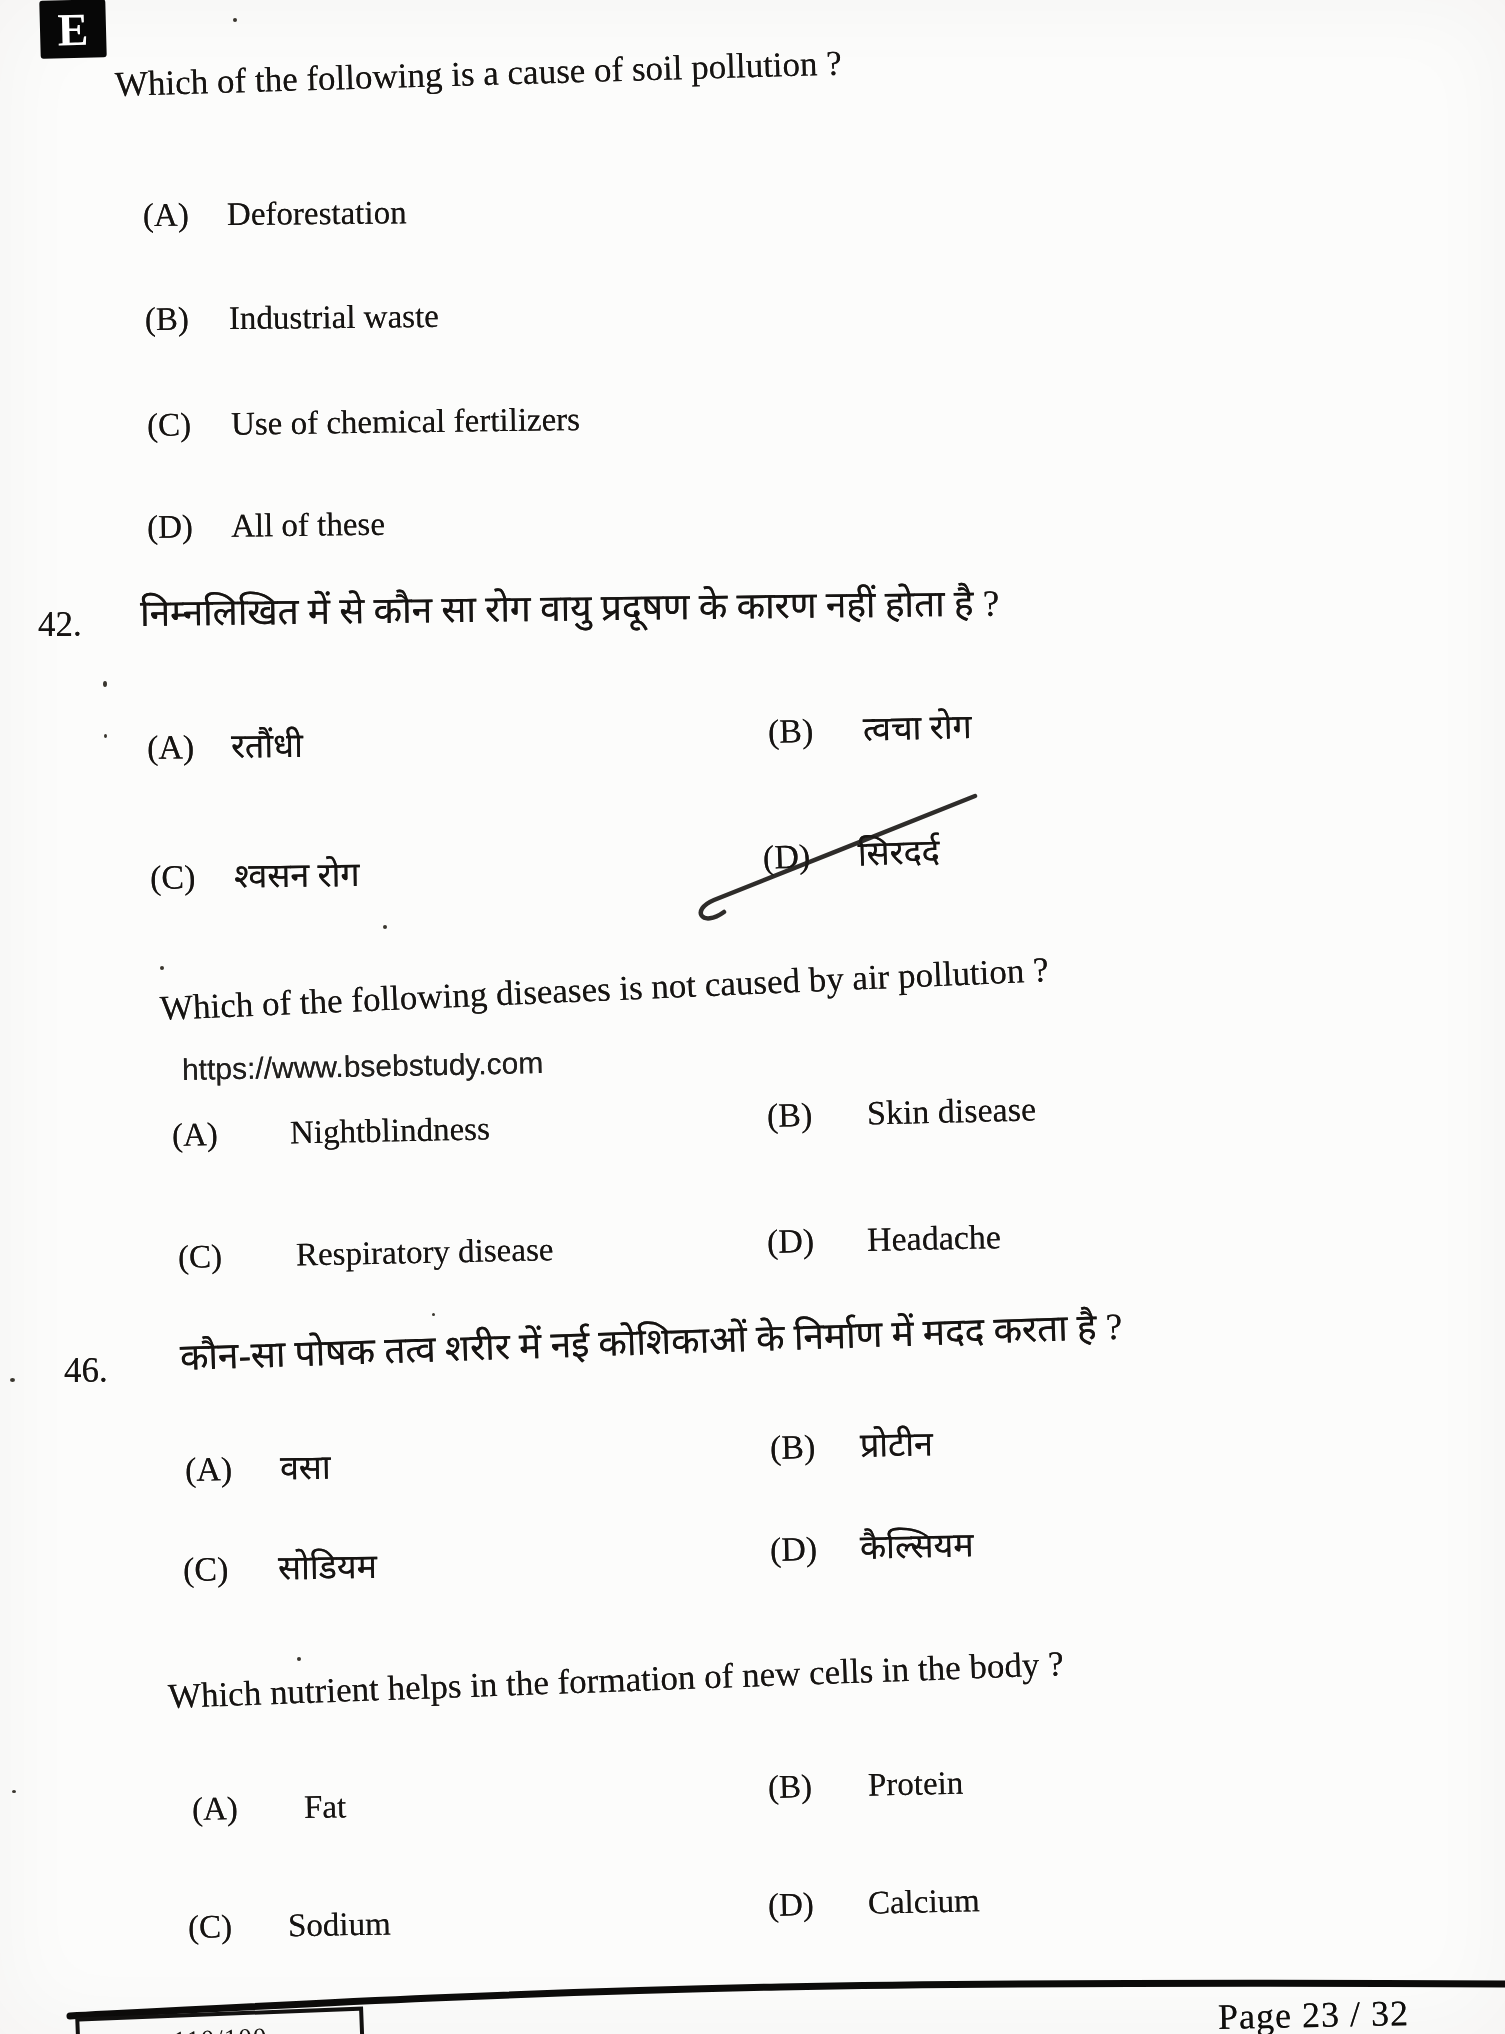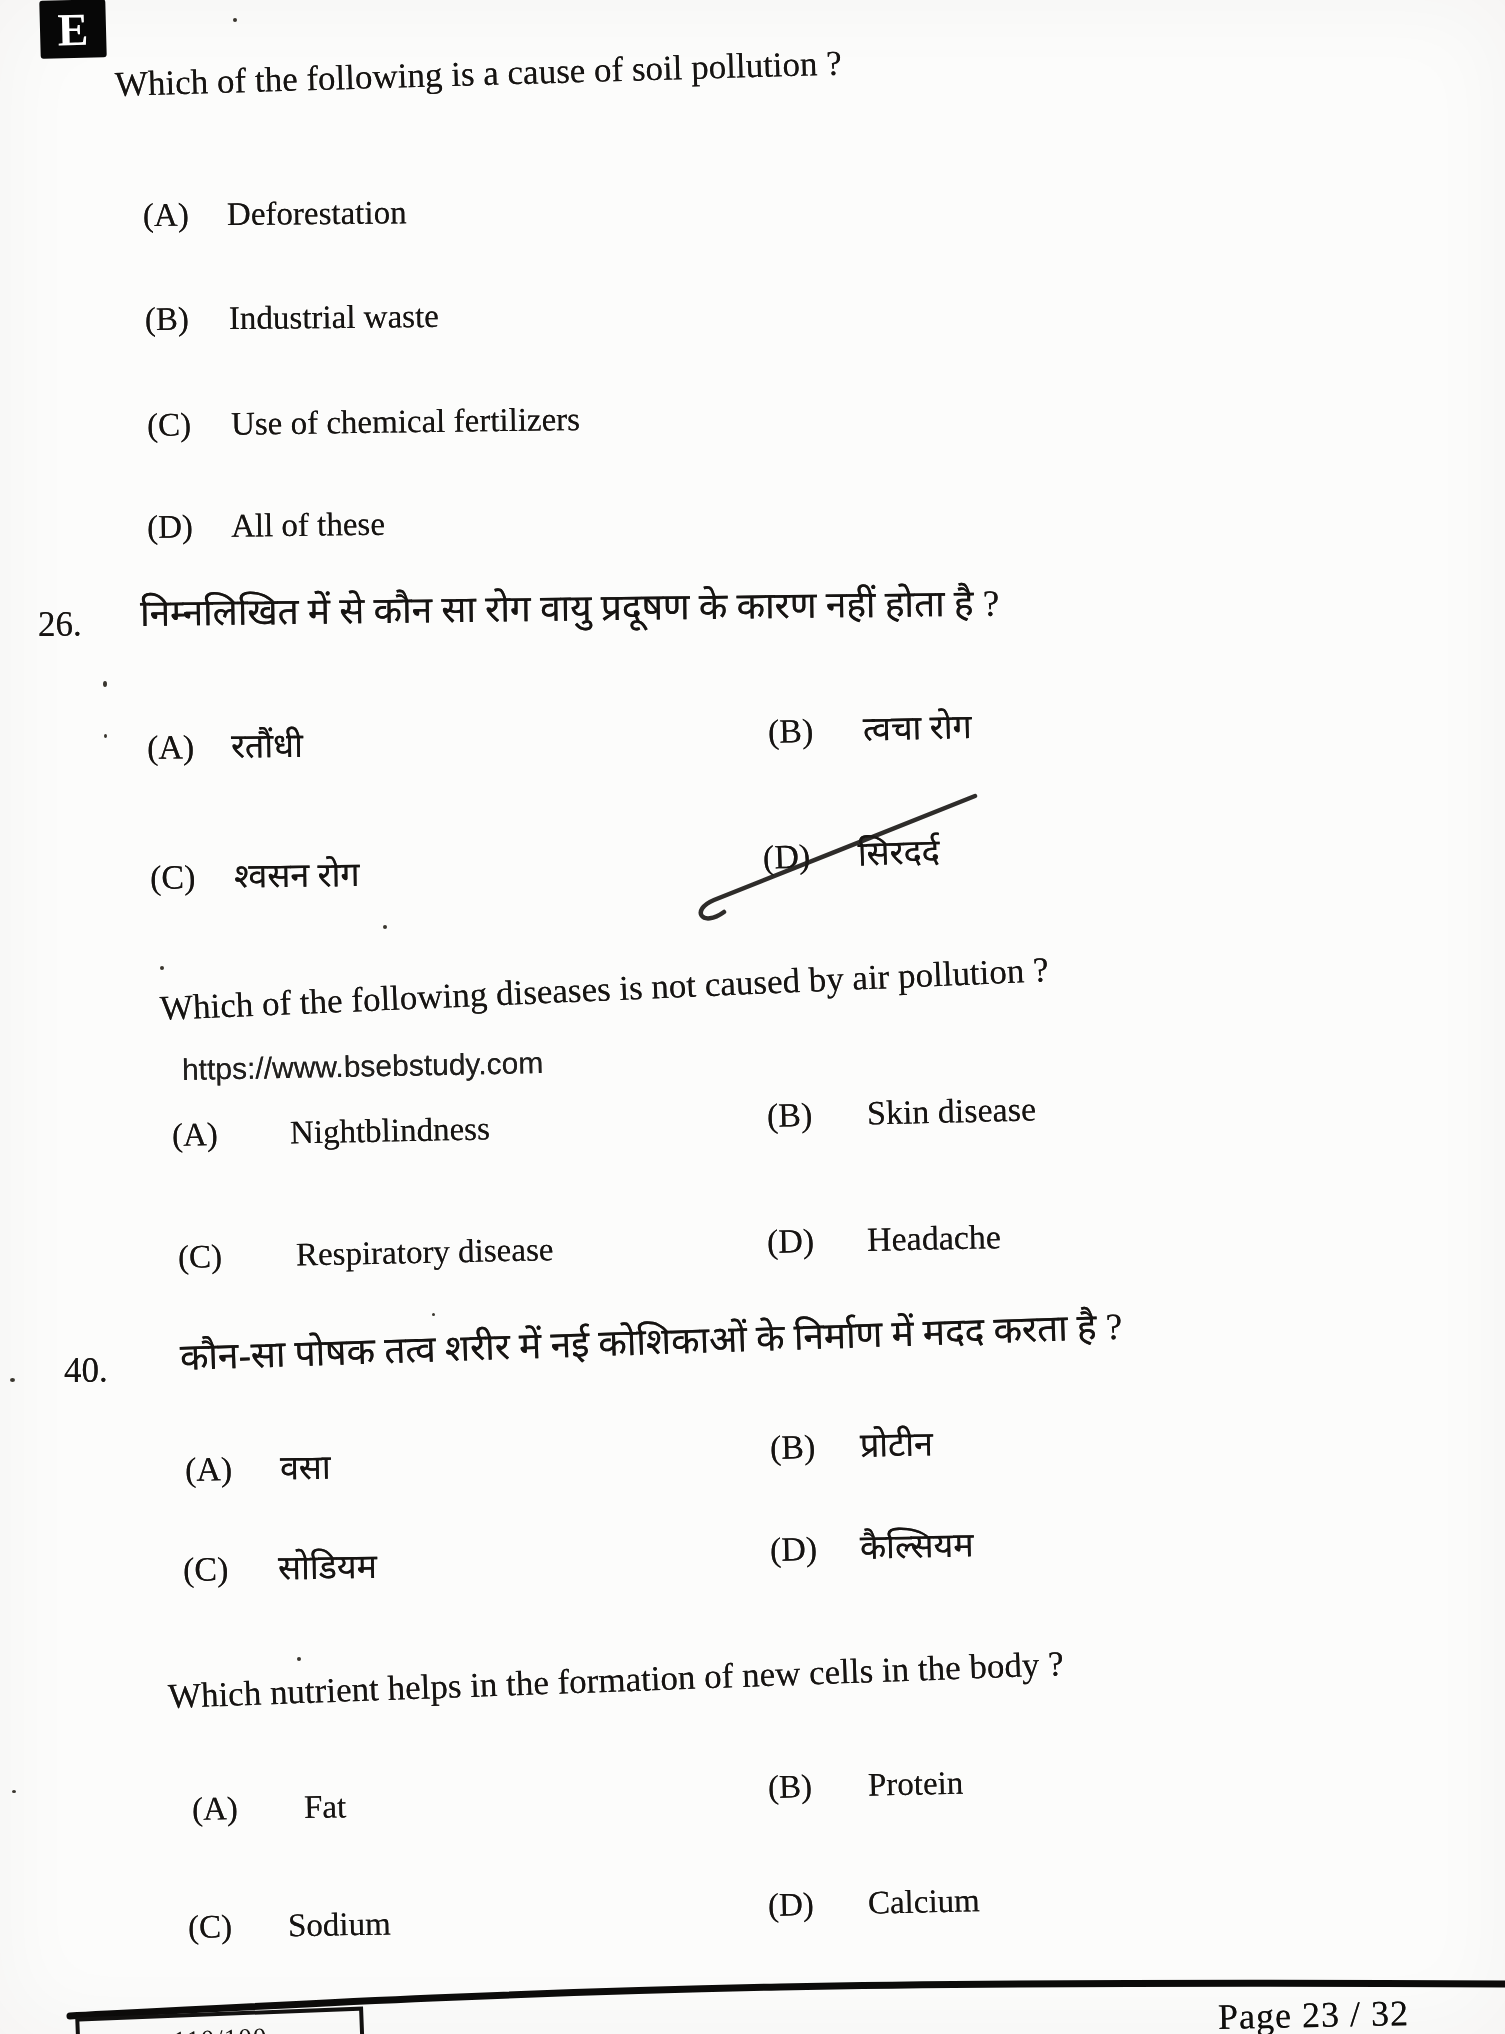--- a/index.html
+++ b/index.html
@@ -71,21 +71,21 @@
   </div>
   <div class="opt en" style="left:147px;top:406px;font-size:33px;--lw:84px;--r:-0.8deg">
     <span class="lbl">(C)</span>
     <span class="txt">Use of chemical fertilizers</span>
   </div>
   <div class="opt en" style="left:147px;top:508px;font-size:33px;--lw:84px;--r:-0.8deg">
     <span class="lbl">(D)</span>
     <span class="txt">All of these</span>
   </div>
 
-  <div class="line en" style="left:38px;top:604px;font-size:35px">26.</div>
+  <div class="line en" style="left:38px;top:604px;font-size:35px">42.</div>
   <div class="line" style="left:140px;top:592px;font-size:37px;--r:-0.7deg">निम्नलिखित में से कौन सा रोग वायु प्रदूषण के कारण नहीं होता है ?</div>
 
   <div class="opt" style="left:147px;top:728px;font-size:34px;--lw:84px;--r:-0.8deg">
     <span class="lbl">(A)</span>
     <span class="txt">रतौंधी</span>
   </div>
   <div class="opt" style="left:768px;top:712px;font-size:34px;--lw:95px;--r:-1.4deg">
     <span class="lbl">(B)</span>
     <span class="txt">त्वचा रोग</span>
   </div>
@@ -115,21 +115,21 @@
   </div>
   <div class="opt en" style="left:178px;top:1238px;font-size:33px;--lw:118px;--r:-1.2deg">
     <span class="lbl">(C)</span>
     <span class="txt">Respiratory disease</span>
   </div>
   <div class="opt en" style="left:767px;top:1222px;font-size:34px;--lw:100px;--r:-1.2deg">
     <span class="lbl">(D)</span>
     <span class="txt">Headache</span>
   </div>
 
-  <div class="line en" style="left:64px;top:1350px;font-size:35px">40.</div>
+  <div class="line en" style="left:64px;top:1350px;font-size:35px">46.</div>
   <div class="line" style="left:180px;top:1336px;font-size:37px;--r:-1.9deg">कौन-सा पोषक तत्व शरीर में नई कोशिकाओं के निर्माण में मदद करता है ?</div>
 
   <div class="opt" style="left:185px;top:1450px;font-size:34px;--lw:95px;--r:-0.9deg">
     <span class="lbl">(A)</span>
     <span class="txt">वसा</span>
   </div>
   <div class="opt" style="left:770px;top:1428px;font-size:34px;--lw:90px;--r:-1.3deg">
     <span class="lbl">(B)</span>
     <span class="txt">प्रोटीन</span>
   </div>

